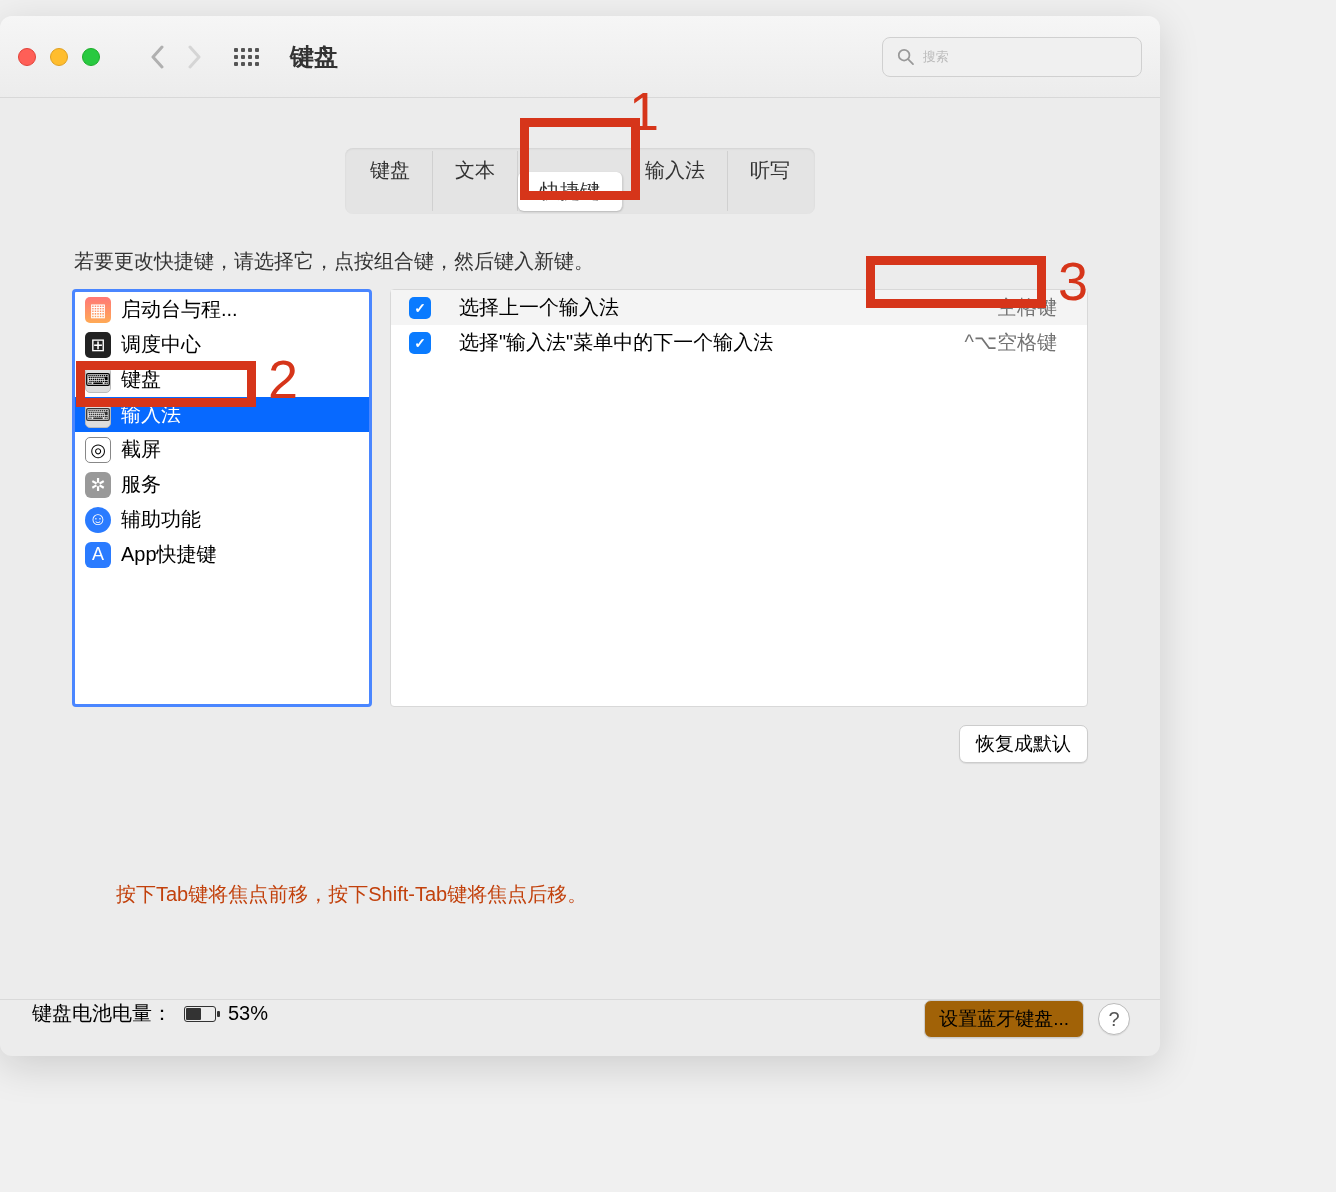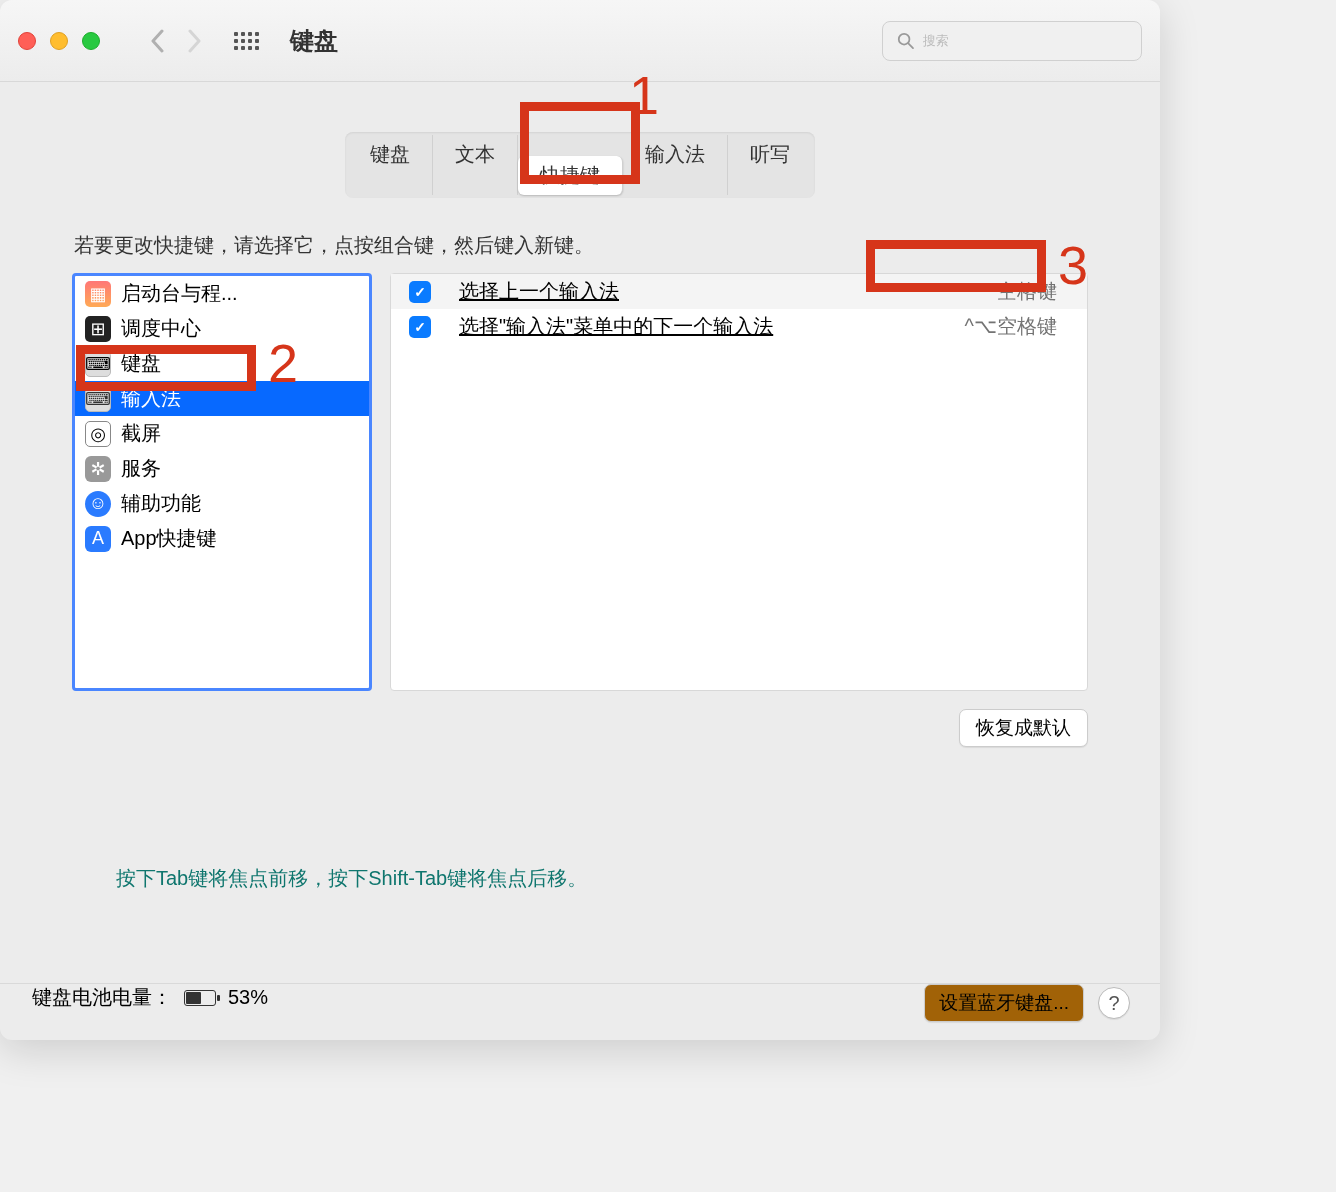--- a/index.html
+++ b/index.html
@@ -10,21 +10,21 @@
     height: 1192px;
     position: relative;
   }
   .window {
     width: 1160px;
     height: 1040px;
     background: #ececec;
     border-radius: 12px;
     box-shadow: 0 10px 40px rgba(0,0,0,0.15);
     position: absolute;
-    top: 0;
+    top: 16px;
     left: 0;
     overflow: hidden;
   }
   .titlebar {
     height: 82px;
     background: linear-gradient(#f6f6f6, #ececec);
     border-bottom: 1px solid #d8d8d8;
     display: flex;
     align-items: center;
     padding: 0 18px;
@@ -164,42 +164,42 @@
   }
   .row.alt { background:#f4f4f4; }
   .ck {
     width:22px; height:22px;
     border-radius:5px;
     background:#0a7bff;
     display:flex; align-items:center; justify-content:center;
     color:#fff; font-size:14px; font-weight:bold;
     margin-right: 28px;
   }
-  .rowlabel { flex:1;text-decoration:underline; }
+  .rowlabel { flex:1; }
   .rowshortcut { color:#737373; margin-right:12px; }
 
   .restorebox { display:flex; justify-content:flex-end; padding: 18px 72px 0 0;}
   .restore {
     background:#fff;
     border:1px solid #ccc;
     border-radius:7px;
     padding: 5px 16px;
     font-size: 19px;
     box-shadow: 0 1px 1px rgba(0,0,0,0.08);
   }
 
   .bottomopt {
     padding: 100px 0 0 78px;
   }
   .checkrow { display:flex; align-items:center; gap:14px; font-size:20px; }
   .emptyck {
     width:24px; height:24px; border-radius:6px;
     background:#fdfdfd; border:1px solid #c5c5c5;
   }
-  .subhint { font-size:20px; margin: 18px 0 0 38px; color:#0f766e;}
+  .subhint { font-size:20px; margin: 18px 0 0 38px; color:#c2410c;}
 
   .footer {
     position:absolute; left:0; right:0; bottom:0;
     height:57px;
     border-top:1px solid #d9d9d9;
     display:flex; align-items:flex-start;
     padding: 0 30px 0 32px;
     font-size:20px;
   }
   .battwrap { display:flex; align-items:center; gap:12px;}

